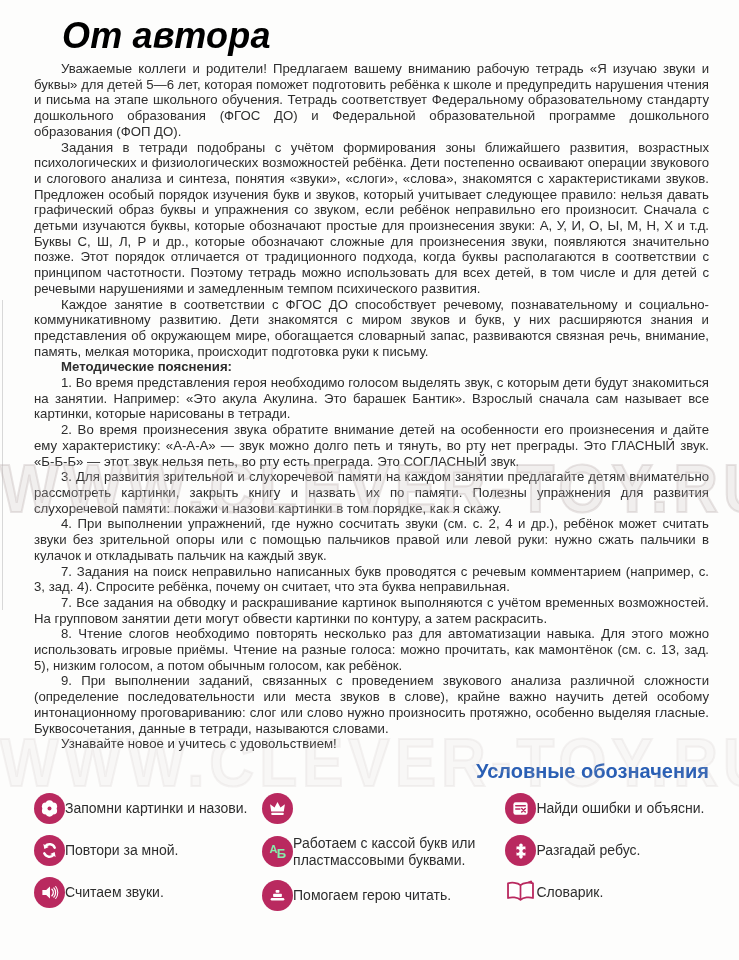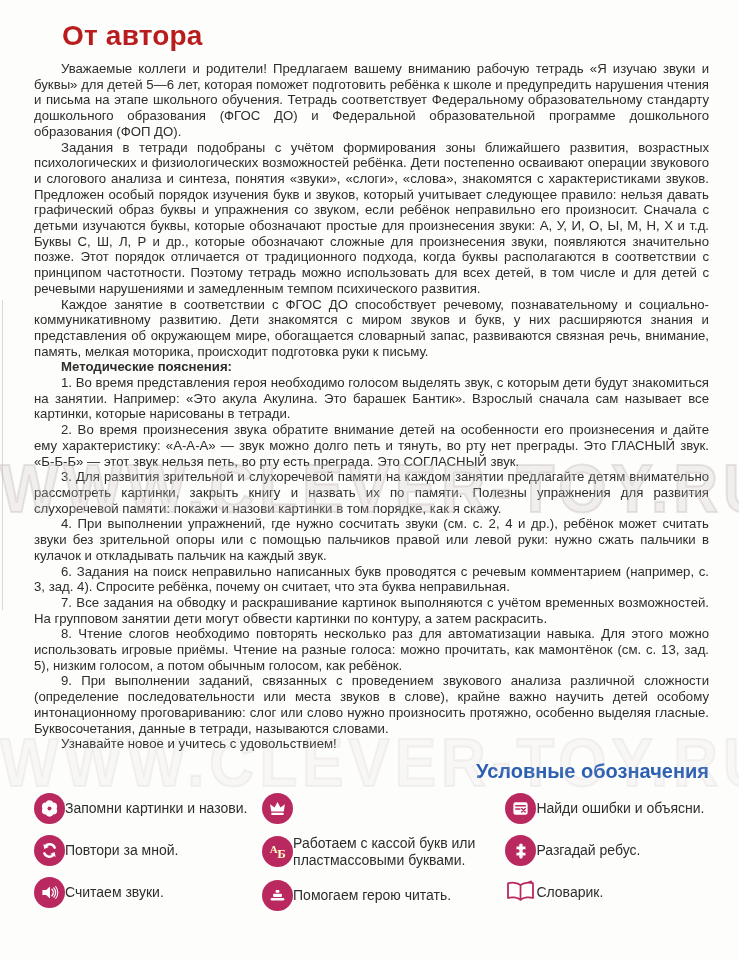--- a/index.html
+++ b/index.html
@@ -14,22 +14,22 @@
     position:absolute; inset:0;
     padding:16px 30px 0 34px;
     box-sizing:border-box;
   }
   .scan-edge {
     position:absolute; left:2px; top:300px; width:1px; height:310px;
     background:#d8d8d8;
   }
   h1.title {
     margin:4px 0 9px 28px;
-    font-size:28px; line-height:32px; font-weight:bold;
-    color:#b91c1c; letter-spacing:0.2px;
+    font-size:36px; line-height:32px; font-weight:bold;
+    color:#000000; letter-spacing:0.2px;font-style:italic;
   }
   .body-p {
     margin:0;
     font-size:13.2px; line-height:15.7px;
     text-align:justify;
     text-indent:27px;
   }
   .body-p.bold { font-weight:bold; }
   h2.legend-heading {
     margin:7px 0 10px 0;
@@ -50,21 +50,21 @@
     margin-bottom:11px;
   }
   .llabel { font-size:14px; line-height:17px; }
   .licon {
     width:31px; height:31px; border-radius:50%;
     background:#b9295f;
     display:flex; align-items:center; justify-content:center;
     flex:0 0 31px;
   }
   .licon.nobg { background:transparent; border-radius:0; }
-  .ab { color:#fef9c3; font-weight:bold; line-height:1; letter-spacing:-0.5px;font-family:Liberation Serif, serif; }
+  .ab { color:#86efac; font-weight:bold; line-height:1; letter-spacing:-0.5px; }
   .ab .a { font-size:11px; vertical-align:3px; }
   .ab .b { font-size:13px; vertical-align:-2px; }
   .watermark {
     position:absolute; left:0; width:100%;
     text-align:center; white-space:nowrap;
     font-weight:bold; font-size:62px; letter-spacing:5px;
     transform:scaleY(1.12);
     color:rgba(201,190,190,0.22);
     -webkit-text-stroke:2px rgba(186,174,174,0.32);
     pointer-events:none;
@@ -84,21 +84,21 @@
 
   <p class="body-p">Уважаемые коллеги и родители! Предлагаем вашему вниманию рабочую тетрадь «Я изучаю звуки и буквы» для детей 5—6 лет, которая поможет подготовить ребёнка к школе и предупредить нарушения чтения и письма на этапе школьного обучения. Тетрадь соответствует Федеральному образовательному стандарту дошкольного образования (ФГОС ДО) и Федеральной образовательной программе дошкольного образования (ФОП ДО).</p>
   <p class="body-p">Задания в тетради подобраны с учётом формирования зоны ближайшего развития, возрастных психологических и физиологических возможностей ребёнка. Дети постепенно осваивают операции звукового и слогового анализа и синтеза, понятия «звуки», «слоги», «слова», знакомятся с характеристиками звуков. Предложен особый порядок изучения букв и звуков, который учитывает следующее правило: нельзя давать графический образ буквы и упражнения со звуком, если ребёнок неправильно его произносит. Сначала с детьми изучаются буквы, которые обозначают простые для произнесения звуки: А, У, И, О, Ы, М, Н, Х и т.д. Буквы С, Ш, Л, Р и др., которые обозначают сложные для произнесения звуки, появляются значительно позже. Этот порядок отличается от традиционного подхода, когда буквы располагаются в соответствии с принципом частотности. Поэтому тетрадь можно использовать для всех детей, в том числе и для детей с речевыми нарушениями и замедленным темпом психического развития.</p>
   <p class="body-p">Каждое занятие в соответствии с ФГОС ДО способствует речевому, познавательному и социально-коммуникативному развитию. Дети знакомятся с миром звуков и букв, у них расширяются знания и представления об окружающем мире, обогащается словарный запас, развиваются связная речь, внимание, память, мелкая моторика, происходит подготовка руки к письму.</p>
 
   <p class="body-p bold">Методические пояснения:</p>
   <p class="body-p">1. Во время представления героя необходимо голосом выделять звук, с которым дети будут знакомиться на занятии. Например: «Это акула Акулина. Это барашек Бантик». Взрослый сначала сам называет все картинки, которые нарисованы в тетради.</p>
   <p class="body-p">2. Во время произнесения звука обратите внимание детей на особенности его произнесения и дайте ему характеристику: «А-А-А» — звук можно долго петь и тянуть, во рту нет преграды. Это ГЛАСНЫЙ звук. «Б-Б-Б» — этот звук нельзя петь, во рту есть преграда. Это СОГЛАСНЫЙ звук.</p>
   <p class="body-p">3. Для развития зрительной и слухоречевой памяти на каждом занятии предлагайте детям внимательно рассмотреть картинки, закрыть книгу и назвать их по памяти. Полезны упражнения для развития слухоречевой памяти: покажи и назови картинки в том порядке, как я скажу.</p>
   <p class="body-p">4. При выполнении упражнений, где нужно сосчитать звуки (см. с. 2, 4 и др.), ребёнок может считать звуки без зрительной опоры или с помощью пальчиков правой или левой руки: нужно сжать пальчики в кулачок и откладывать пальчик на каждый звук.</p>
-  <p class="body-p">6. Задания на поиск неправильно написанных букв проводятся с речевым комментарием (например, с. 3, зад. 4). Спросите ребёнка, почему он считает, что эта буква неправильная.</p>
+  <p class="body-p">7. Задания на поиск неправильно написанных букв проводятся с речевым комментарием (например, с. 3, зад. 4). Спросите ребёнка, почему он считает, что эта буква неправильная.</p>
   <p class="body-p">7. Все задания на обводку и раскрашивание картинок выполняются с учётом временных возможностей. На групповом занятии дети могут обвести картинки по контуру, а затем раскрасить.</p>
   <p class="body-p">8. Чтение слогов необходимо повторять несколько раз для автоматизации навыка. Для этого можно использовать игровые приёмы. Чтение на разные голоса: можно прочитать, как мамонтёнок (см. с. 13, зад. 5), низким голосом, а потом обычным голосом, как ребёнок.</p>
   <p class="body-p">9. При выполнении заданий, связанных с проведением звукового анализа различной сложности (определение последовательности или места звуков в слове), крайне важно научить детей особому интонационному проговариванию: слог или слово нужно произносить протяжно, особенно выделяя гласные. Буквосочетания, данные в тетради, называются словами.</p>
 
   <p class="body-p">Узнавайте новое и учитесь с удовольствием!</p>
 
   <h2 class="legend-heading">Условные обозначения</h2>
 
   <div class="legend">
 

